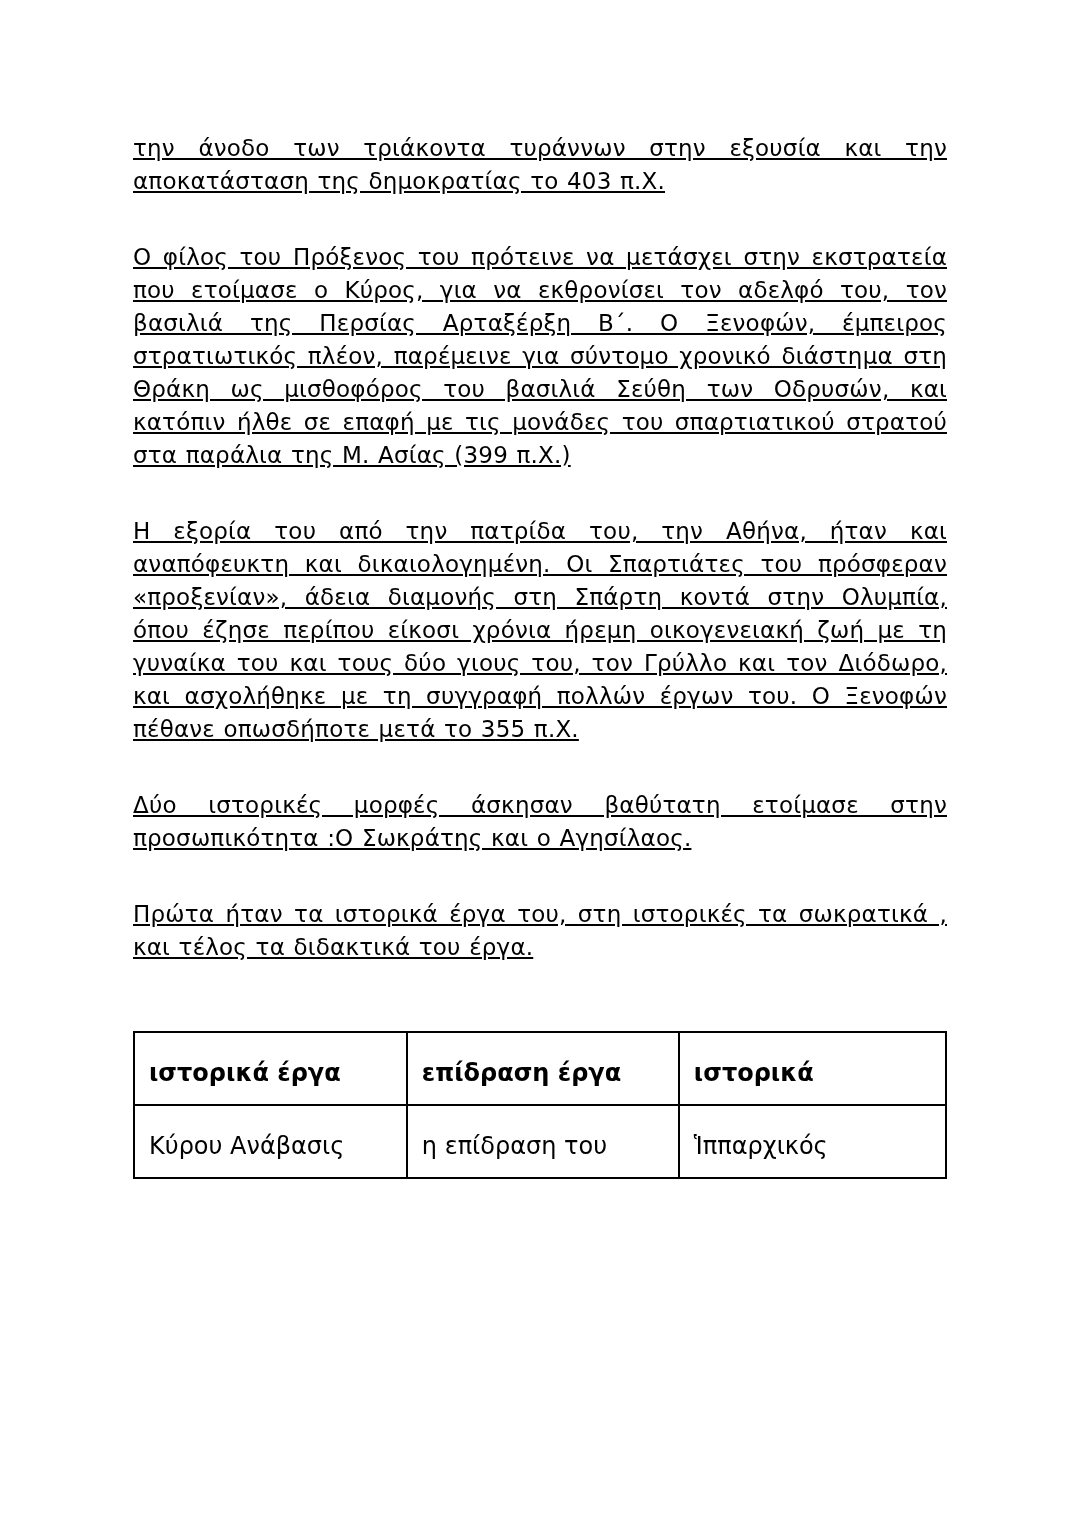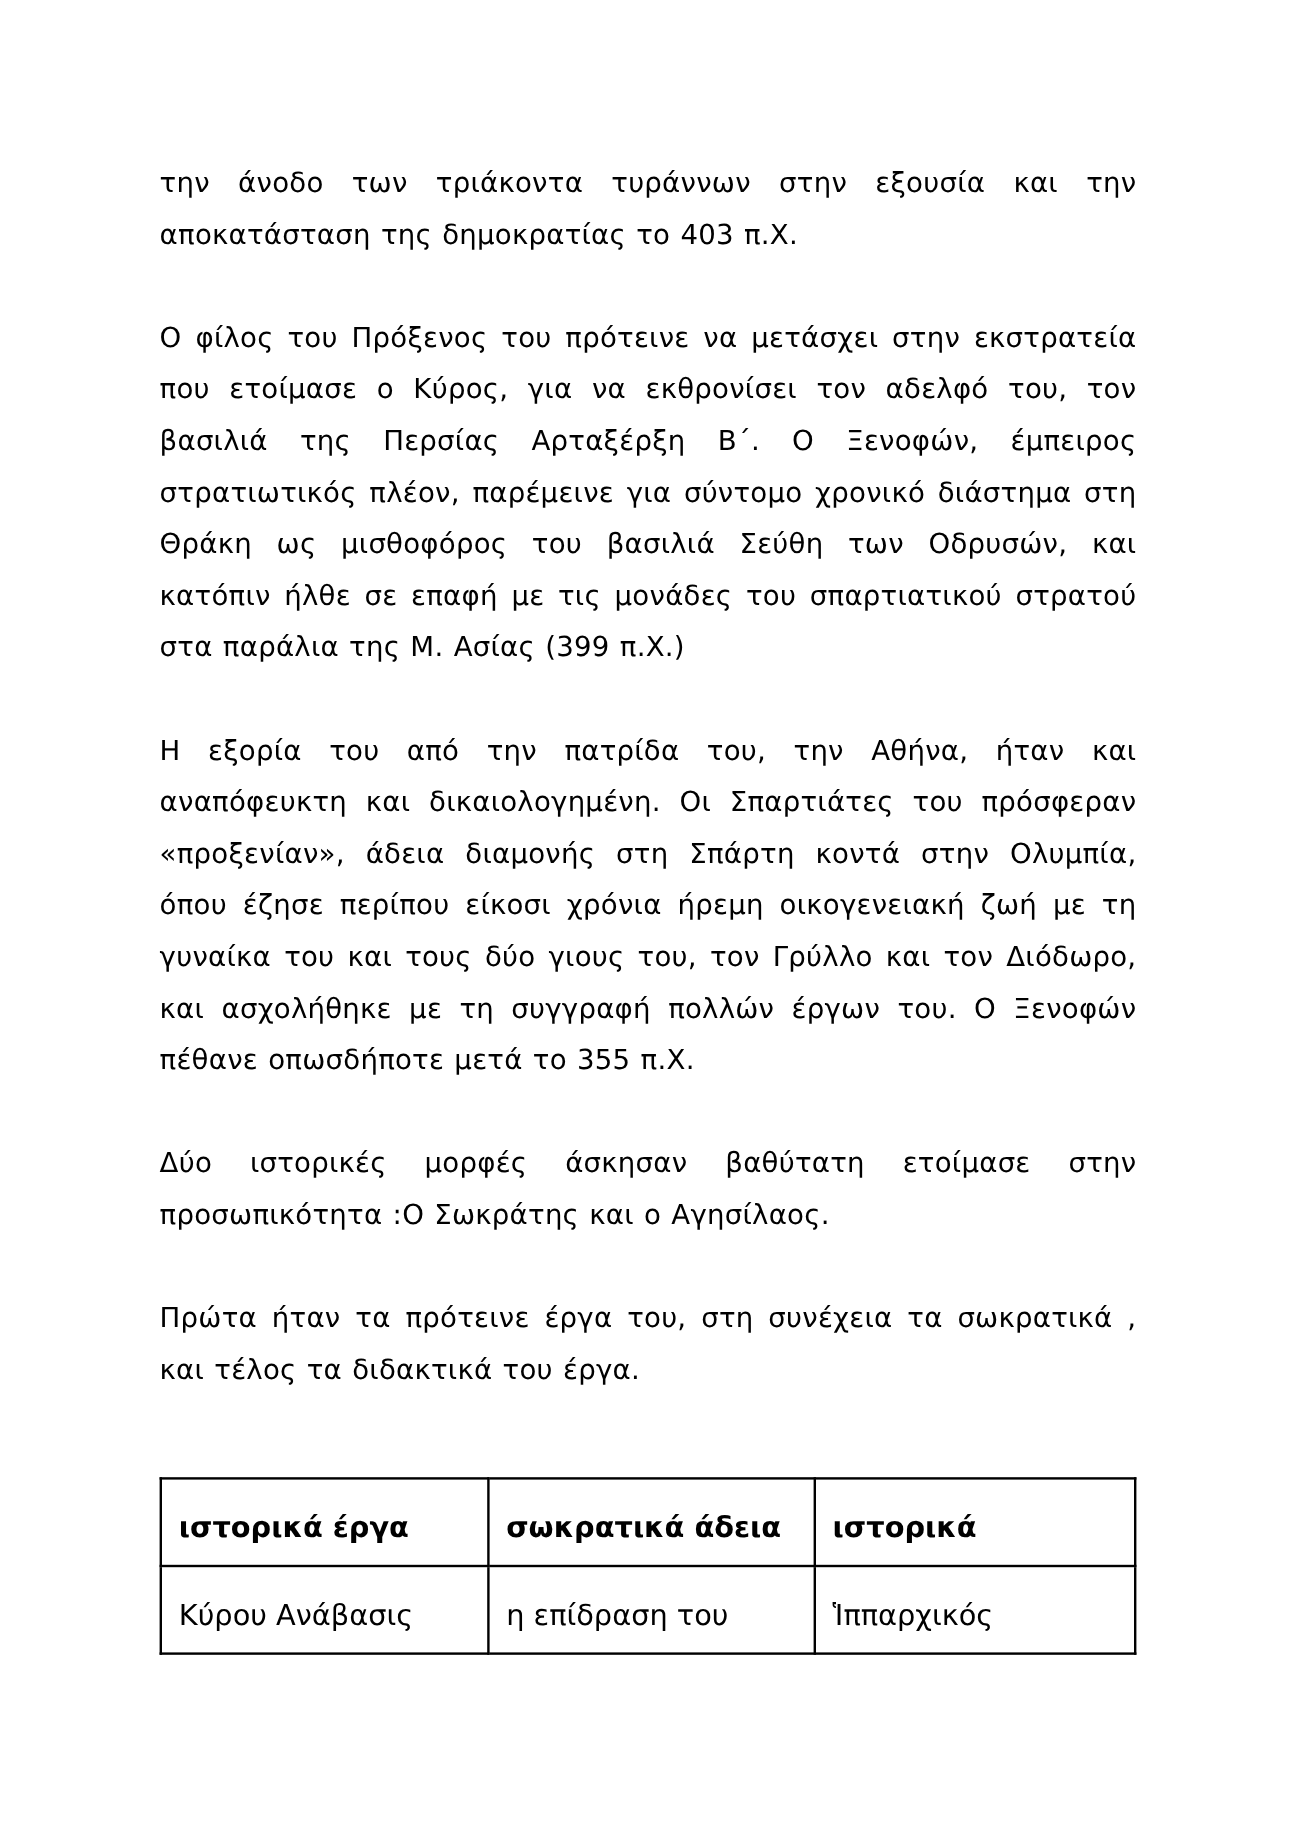--- a/index.html
+++ b/index.html
@@ -17,25 +17,26 @@
   .page {
     width: 1080px;
     min-height: 1525px;
     box-sizing: border-box;
     padding: 132px 133px 40px 133px;
     background: #ffffff;
     overflow: hidden;
   }
   .text-block p.para {
     font-size: 23px;
-    line-height: 43px;
+    line-height: 33px;
     margin: 0 0 43px 0;
     text-align: justify;
     letter-spacing: 0.2px;
     word-spacing: 1px;
+    text-decoration: underline;
   }
   .text-block p.para:last-child {
     margin-bottom: 0;
   }
   table.works-table {
     border-collapse: collapse;
     width: 100%;
     margin-top: 67px;
     table-layout: fixed;
   }
@@ -62,33 +63,33 @@
 </head>
 <body>
 
 <div class="page">
 
   <div class="text-block">
       <p class="para">την άνοδο των τριάκοντα τυράννων στην εξουσία και την αποκατάσταση της δημοκρατίας το 403 π.Χ.</p>
       <p class="para">Ο φίλος του Πρόξενος του πρότεινε να μετάσχει στην εκστρατεία που ετοίμασε ο Κύρος, για να εκθρονίσει τον αδελφό του, τον βασιλιά της Περσίας Αρταξέρξη Β΄. Ο Ξενοφών, έμπειρος στρατιωτικός πλέον, παρέμεινε για σύντομο χρονικό διάστημα στη Θράκη ως μισθοφόρος του βασιλιά Σεύθη των Οδρυσών, και κατόπιν ήλθε σε επαφή με τις μονάδες του σπαρτιατικού στρατού στα παράλια της Μ. Ασίας (399 π.Χ.)</p>
       <p class="para">Η εξορία του από την πατρίδα του, την Αθήνα, ήταν και αναπόφευκτη και δικαιολογημένη. Οι Σπαρτιάτες του πρόσφεραν «προξενίαν», άδεια διαμονής στη Σπάρτη κοντά στην Ολυμπία, όπου έζησε περίπου είκοσι χρόνια ήρεμη οικογενειακή ζωή με τη γυναίκα του και τους δύο γιους του, τον Γρύλλο και τον Διόδωρο, και ασχολήθηκε με τη συγγραφή πολλών έργων του. Ο Ξενοφών πέθανε οπωσδήποτε μετά το 355 π.Χ.</p>
       <p class="para">Δύο ιστορικές μορφές άσκησαν βαθύτατη ετοίμασε στην προσωπικότητα :Ο Σωκράτης και ο Αγησίλαος.</p>
-      <p class="para">Πρώτα ήταν τα πρότεινε έργα του, στη συνέχεια τα σωκρατικά , και τέλος τα διδακτικά του έργα.</p>
+      <p class="para">Πρώτα ήταν τα ιστορικά έργα του, στη ιστορικές τα σωκρατικά , και τέλος τα διδακτικά του έργα.</p>
     </div>
 
   <table class="works-table">
     <colgroup>
       <col class="c1">
         <col class="c2">
         <col class="c3">
     </colgroup>
     <thead>
         <tr>
           <th>ιστορικά έργα</th>
-          <th>σωκρατικά άδεια</th>
+          <th>επίδραση έργα</th>
           <th>ιστορικά</th>
         </tr>
       </thead>
     <tbody>
         <tr>
           <td>Κύρου Ανάβασις</td>
           <td>η επίδραση του</td>
           <td>Ἱππαρχικός</td>
         </tr>
       </tbody>

